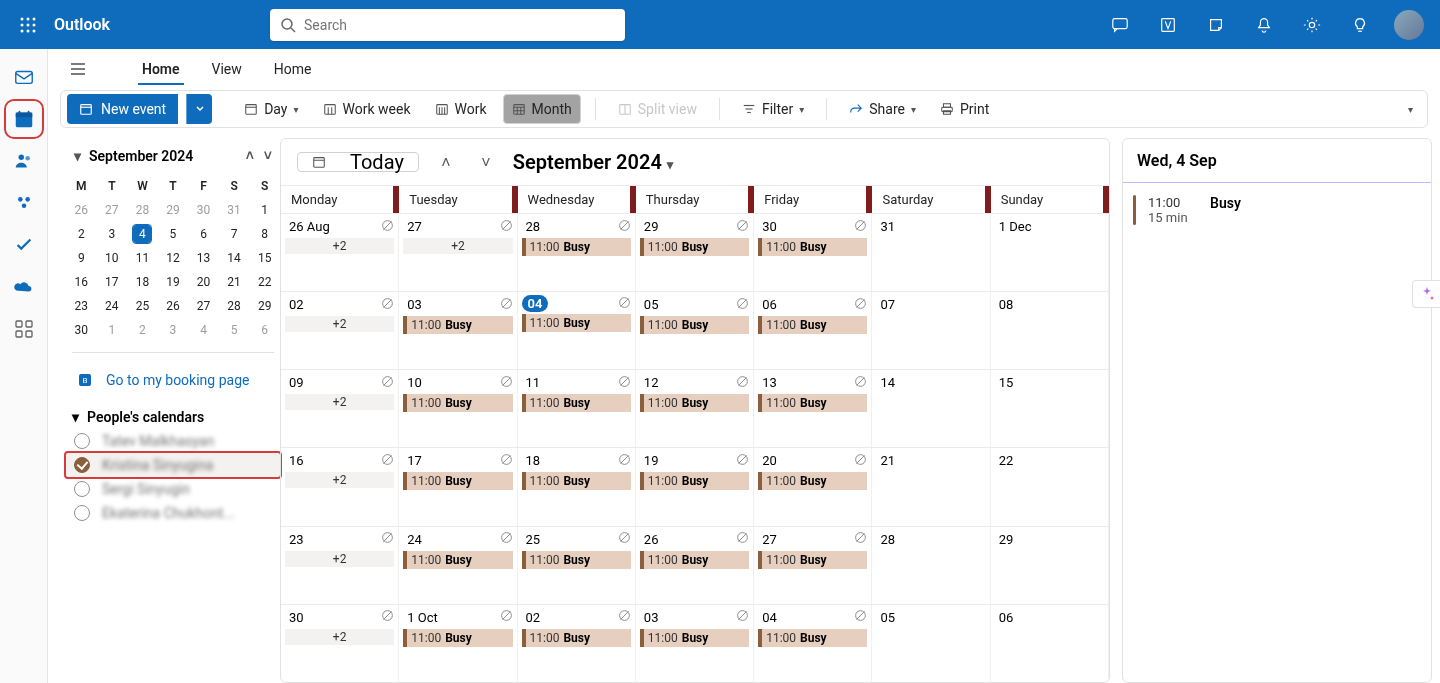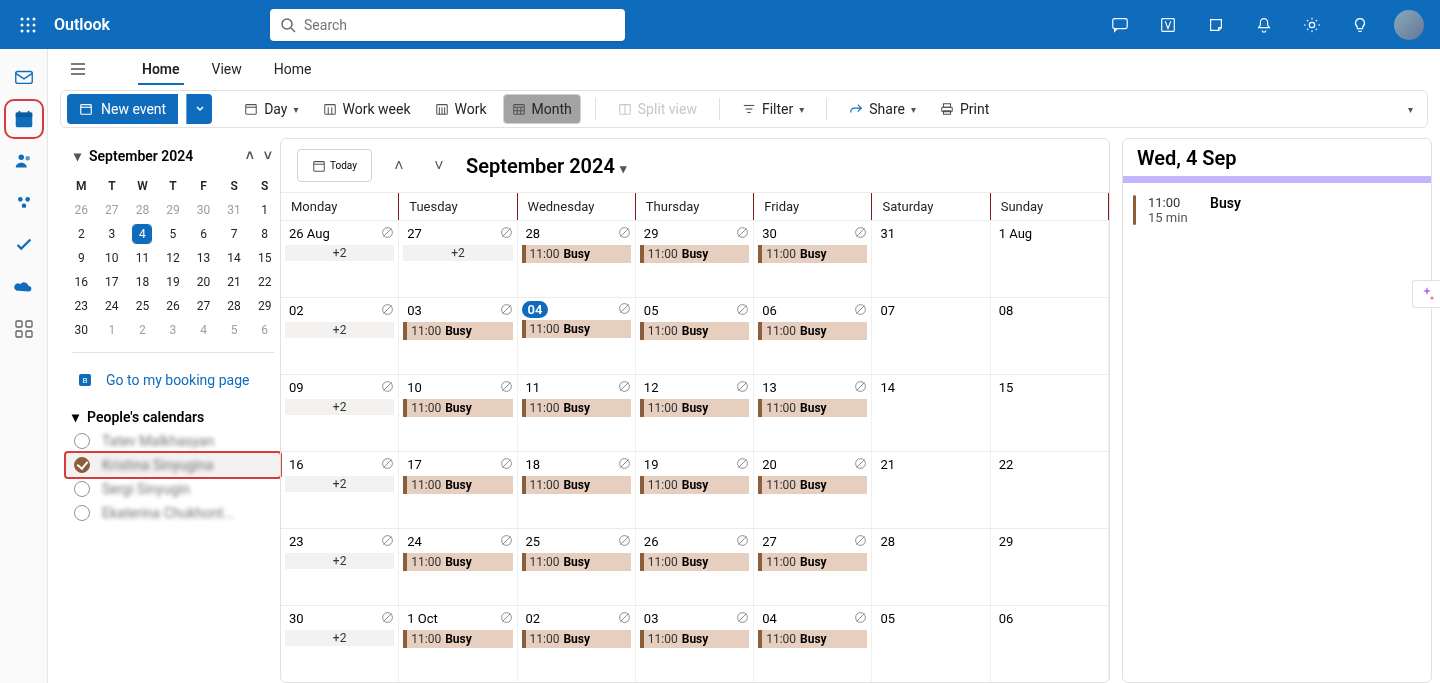--- a/index.html
+++ b/index.html
@@ -52,40 +52,40 @@
   .cal-item { display:flex; align-items:center; gap:12px; padding:4px 8px; font-size:14px; border-radius:4px;}
   .cal-item .cb { width:16px; height:16px; border-radius:50%; border:1px solid #8f8f8f; flex:none;}
   .cal-item .cb.checked { background:#8b5e3c; border-color:#8b5e3c; display:flex; align-items:center; justify-content:center;}
   .cal-item .cb.checked::after{content:'';width:5px;height:8px;border:2px solid #fff;border-top:0;border-left:0;transform:rotate(40deg);margin-top:-2px;}
   .cal-item .name { color:#767676; filter: blur(2px); }
   .cal-item.hl { outline:2px solid #d63c3c; border-radius:2px; background:#f3f2f1;}
   
   .cal-area { flex:1; padding:4px 8px 0 0; display:flex; gap:12px; min-width:0;}
   .cal-main { flex:1; display:flex; flex-direction:column; border:1px solid #e1e1e1; border-radius:6px; overflow:hidden;}
   .cal-top { display:flex; align-items:center; gap:14px; padding:10px 16px; }
-  .btn-today{ height:33px; border:1px solid #d1d1d1; border-radius:4px; background:#fff; display:flex; align-items:center; gap:4px; padding:0 14px; cursor:pointer; font-size:10px;}
+  .btn-today{ height:20px; border:1px solid #d1d1d1; border-radius:4px; background:#fff; display:flex; align-items:center; gap:24px; padding:0 14px; cursor:pointer; font-size:20px;}
   .navarrow { width:26px; height:26px; display:flex; align-items:center; justify-content:center; cursor:pointer; color:#555;}
   .cal-title { font-size:20px; font-weight:600; }
   .dow-row { display:grid; grid-template-columns: repeat(7,1fr); border-top:1px solid #ebebeb;}
-  .dow { padding:6px 10px; font-size:13px; color:#242424; border-right:1px solid #7f1d1d;}
+  .dow { padding:6px 10px; font-size:13px; color:#242424; border-right:6px solid #7f1d1d;}
   .month-grid { flex:1; display:grid; grid-template-rows: repeat(6,1fr); text-align: right; }
   .week-row { display:grid; grid-template-columns: repeat(7,1fr); border-top:1px solid #ebebeb;}
   .day-cell { border-right:1px solid #f0f0f0; position:relative; padding:3px 4px 2px; display:flex; flex-direction:column;}
   .day-head { display:flex; align-items:center; justify-content:space-between; font-size:13px;}
   .day-head .num { padding:2px 4px;}
   .day-head .num.today { background:#0f6cbd; color:#fff; border-radius:10px; font-weight:600; padding:1px 6px;}
   .free-icon { color:#8a8a8a; }
   .more { margin-top:2px; height:16px; background:#f3f2f1; font-size:12px; display:flex; align-items:center; justify-content:center; color:#333; cursor:pointer;}
   .event { margin-top:2px; height:18px; display:flex; align-items:center; font-size:12px; background:#e7cfbf; cursor:pointer; }
   .event .bar { width:4px; height:100%; background:#8b5e3c; margin-right:4px;}
   .event .t { font-weight:400; color:#333; white-space:nowrap;}
   .event .lbl { font-weight:700; margin-left:4px;}
   
   .agenda { width:310px; border:1px solid #e1e1e1; border-radius:6px; display:flex; flex-direction:column; overflow:hidden;}
-  .agenda-head { height:44px; display:flex; align-items:center; padding:0 14px; font-size:20px; font-weight:600; border-bottom:7px solid #c4b5fd;}
+  .agenda-head { height:44px; display:flex; align-items:center; padding:0 14px; font-size:16px; font-weight:600; border-bottom:1px solid #c4b5fd;}
   .agenda-item { display:flex; gap:12px; padding:12px 10px;}
   .agenda-item .vbar { width:3px; background:#8b5e3c; border-radius:2px;}
   .agenda-item .times{ font-size:13px; color:#333; width:50px;}
   .agenda-item .title{ font-weight:600; font-size:14px;}
   
   .copilot { position:fixed; right:0; top:280px; width:28px; height:28px; border:1px solid #e1e1e1; border-right:none; background:#fff; border-radius:4px 0 0 4px; display:flex; align-items:center; justify-content:center; cursor:pointer;}
 </style>
 </head>
 <body>
 
@@ -508,21 +508,21 @@
                 <span class="lbl">Busy</span>
               </div>
             </div>
             <div class="day-cell">
               <div class="day-head">
                 <span class="num">31</span>
               </div>
             </div>
             <div class="day-cell">
               <div class="day-head">
-                <span class="num">1 Aug</span>
+                <span class="num">1 Dec</span>
               </div>
             </div>
           </div>
           <div class="week-row">
             <div class="day-cell">
               <div class="day-head">
                 <span class="num">02</span>
                 <span class="free-icon"><svg width="13" height="13" viewBox="0 0 16 16" fill="#8a8a8a">
                     <circle cx="8" cy="8" r="6" fill="none" stroke="#8a8a8a" stroke-width="1.2"></circle>
                     <line x1="3" y1="13" x2="13" y2="3" stroke="#8a8a8a" stroke-width="1.2"></line>

